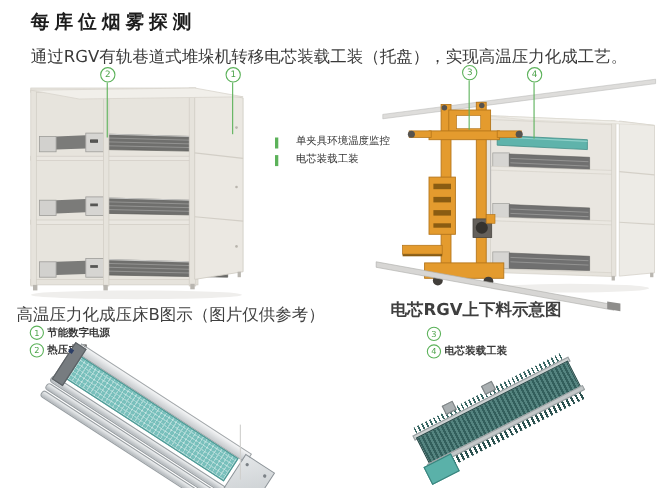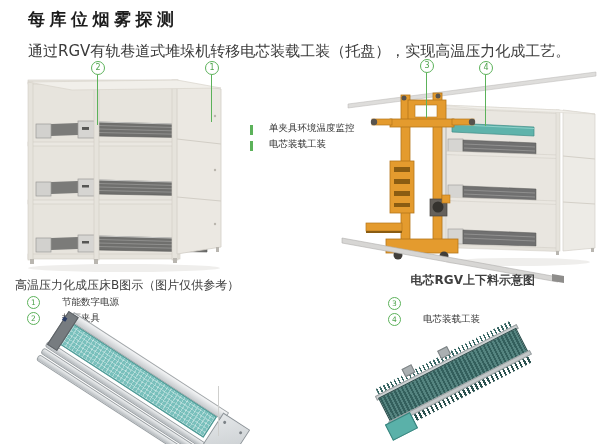--- a/index.html
+++ b/index.html
@@ -23,27 +23,27 @@
   .feature-bar{width:3px;height:10px;background:#5CB25A;margin-right:6px;flex:none;}
   .feature-label{font-size:9.5px;color:#333;white-space:nowrap;}
   
   .callout{
     width:12px;height:12px;border:1px solid #5CB25A;border-radius:50%;
     background:#fff;color:#4ea34c;font-size:8px;line-height:12px;
     text-align:center;z-index:5;
   }
   .callout-line{width:1px;background:#5CB25A;z-index:4;}
   
-  .fig-caption{font-size:12px;color:#3f3f3f;text-align:right;white-space:nowrap;}
+  .fig-caption{font-size:15px;color:#3f3f3f;text-align:left;white-space:nowrap;}
   .legend-row{display:flex;align-items:center;height:16px;}
   .legend-badge{
     width:11px;height:11px;border:1px solid #5CB25A;border-radius:50%;
     color:#4ea34c;font-size:7.5px;line-height:11px;text-align:center;flex:none;
   }
-  .legend-label{font-size:9.5px;color:#3a3a3a;margin-left:22px;white-space:nowrap;}
+  .legend-label{font-size:9.5px;color:#3a3a3a;margin-left:3px;white-space:nowrap;font-weight:bold;}
   
   .hotpress-wrap{left:58px;top:298px;width:245px;height:146px;}
   .hotpress{
     position:absolute;left:16px;top:14px;width:185px;height:60px;
     transform:rotate(33deg);transform-origin:0 0;
   }
   .hp-frame-top{position:absolute;top:0;left:0;right:0;height:8px;
     background:linear-gradient(#f4f5f6,#c6cacd);border:1px solid #a3a8ab;}
   .hp-teal{position:absolute;top:10px;left:6px;right:8px;height:23px;
     background-color:#79c0bc;

